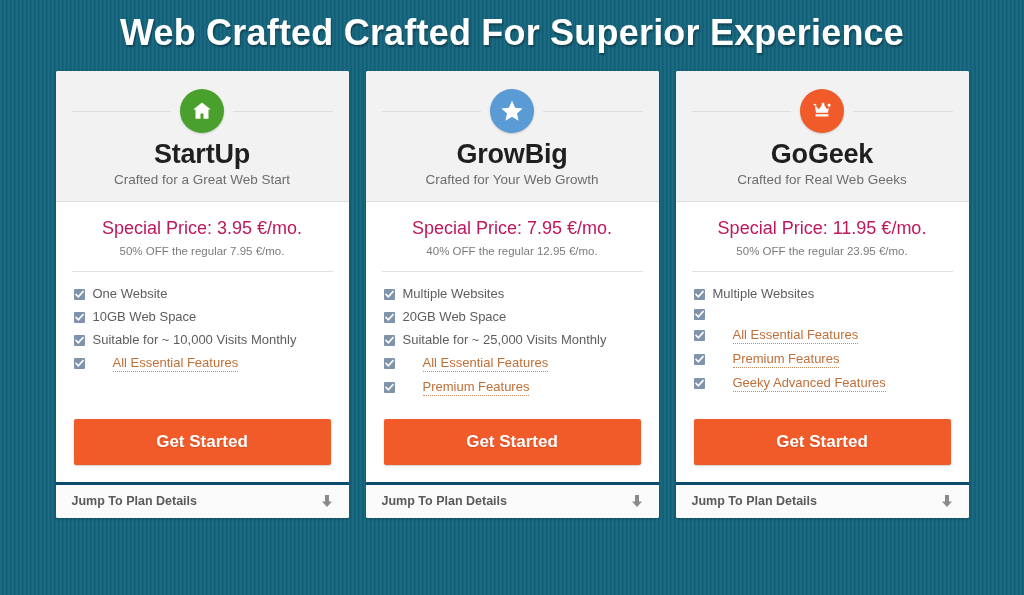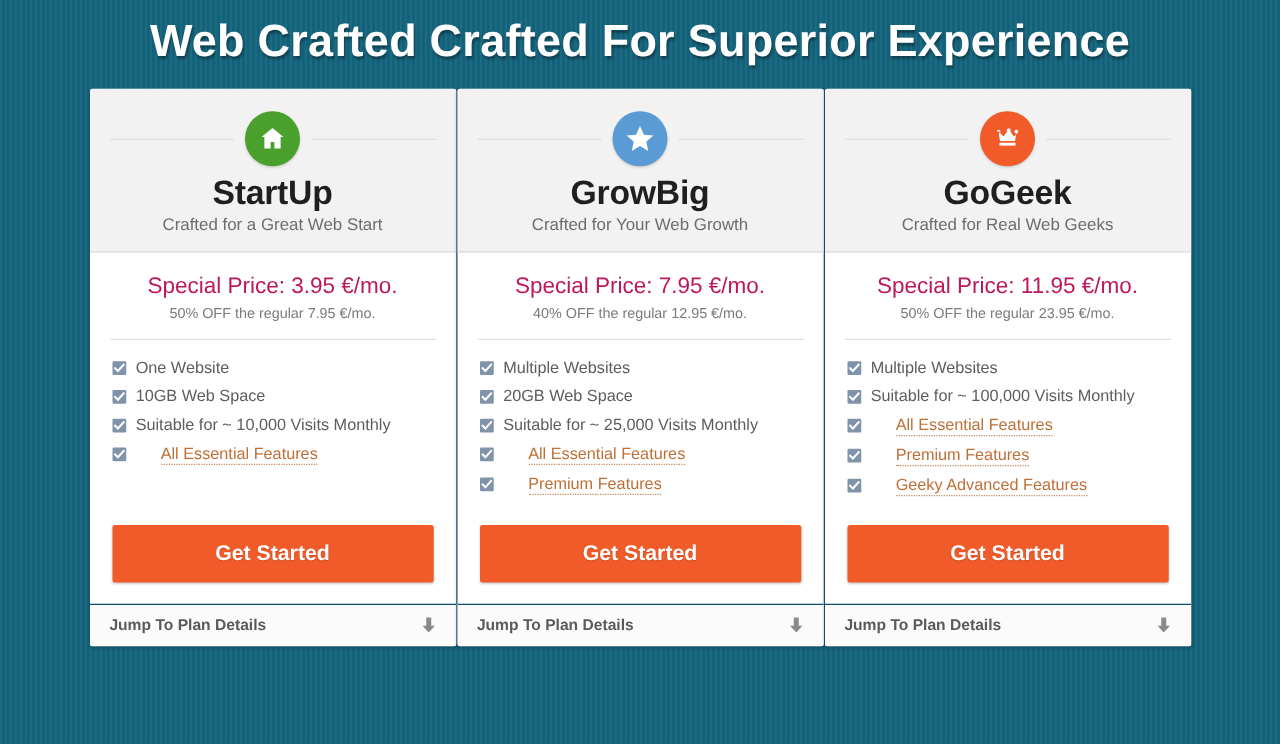--- a/index.html
+++ b/index.html
@@ -31,21 +31,21 @@
     font-weight: bold;
     letter-spacing: 0.2px;
     text-shadow: 1px 2px 2px rgba(0,0,0,0.35);
     font-family: "Liberation Sans", sans-serif;
   }
 
   .plans-row {
     display: flex;
     justify-content: center;
     align-items: flex-start;
-    gap: 1px;
+    gap: 17px;
     margin-top: 17px;
   }
 
   .plan-card {
     width: 293px;
     background: #ffffff;
     border-radius: 2px;
     box-shadow: 0 1px 3px rgba(0,0,0,0.25);
     display: flex;
     flex-direction: column;
@@ -170,21 +170,21 @@
     font-family: "Liberation Sans", sans-serif;
     padding: 13px 0;
     border-radius: 2px;
     cursor: pointer;
     box-shadow: 0 1px 2px rgba(0,0,0,0.2);
     text-shadow: 0 1px 1px rgba(0,0,0,0.15);
   }
 
   
   .card-footer {
-    border-top: 1px solid #0c4a6e;
+    border-top: 3px solid #0c4a6e;
     background: #fbfbfb;
     padding: 9px 16px 10px 16px;
     display: flex;
     align-items: center;
     justify-content: space-between;
     cursor: pointer;
   }
   .footer-label {
     font-size: 12.5px;
     font-weight: bold;
@@ -369,21 +369,20 @@
             </svg>
           </span>
           <span>Multiple Websites</span>
         </li>
         <li class="feature-item">
           <span class="checkbox">
             <svg width="9" height="9" viewBox="0 0 10 10" aria-hidden="true">
               <path d="M1.2 5.0 L3.7 7.5 L8.8 1.9" stroke="#ffffff" stroke-width="1.8" fill="none" stroke-linecap="square"></path>
             </svg>
           </span>
-          <span>Suitable for ~ 100,000 Visits Monthly</span>
         </li>
         <li class="feature-item">
           <span class="checkbox">
             <svg width="9" height="9" viewBox="0 0 10 10" aria-hidden="true">
               <path d="M1.2 5.0 L3.7 7.5 L8.8 1.9" stroke="#ffffff" stroke-width="1.8" fill="none" stroke-linecap="square"></path>
             </svg>
           </span>
           <a class="feature-link">All Essential Features</a>
         </li>
         <li class="feature-item">

